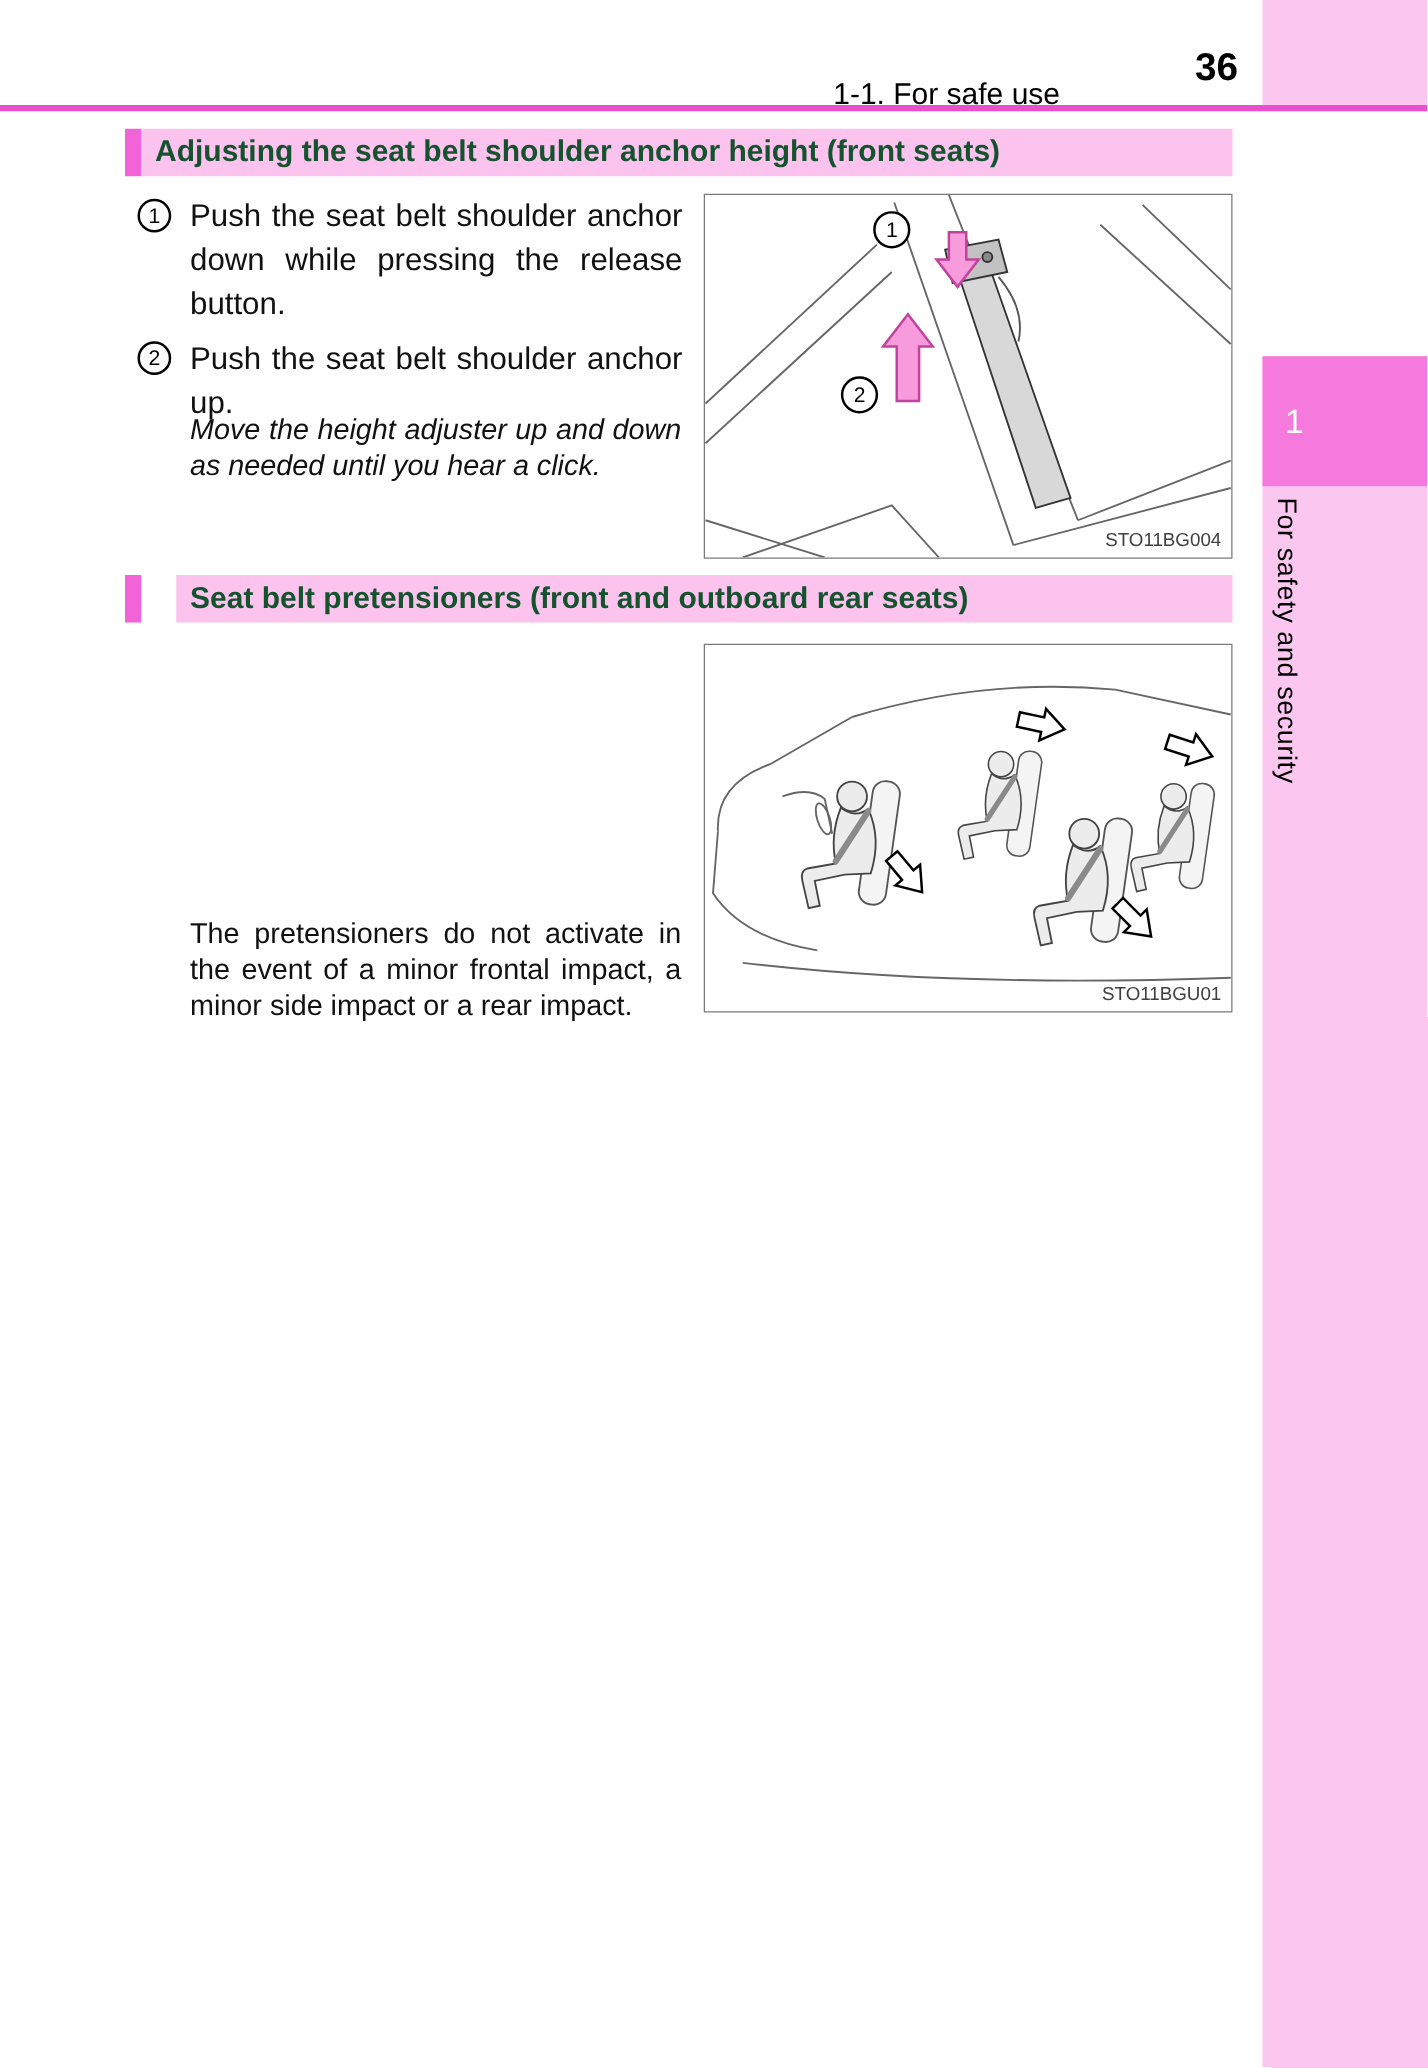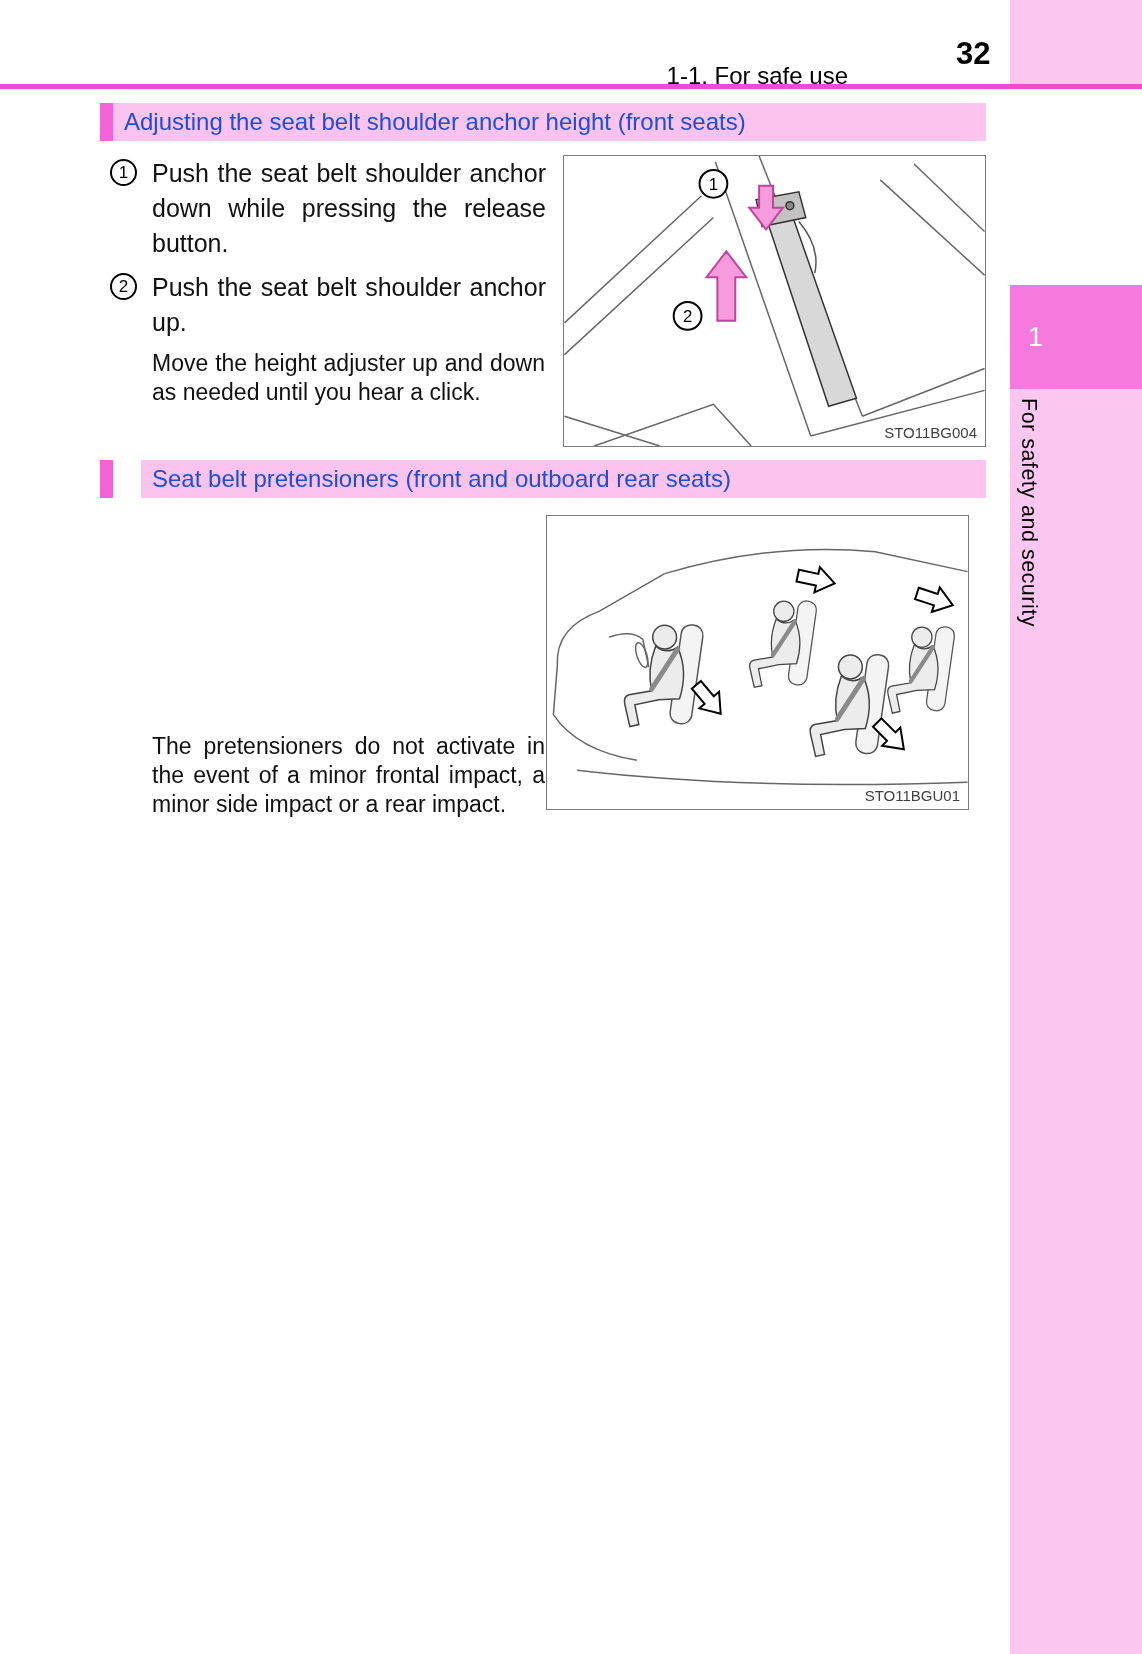--- a/index.html
+++ b/index.html
@@ -19,21 +19,21 @@
   .side-tab { top:285px; left:1010px; width:132px; height:104px; background:#f679dd;
               display:flex; align-items:center; padding-left:18px;
               color:#fff; font-size:27px; }
   .side-label { top:398px; left:1016px; writing-mode:vertical-rl; font-size:21.5px;
                 color:#000; letter-spacing:0.5px; }
 
   
   .heading-bar { left:100px; width:886px; height:38px; display:flex; }
   .heading-accent { width:13px; background:#f263d8; }
   .heading-text { flex:1; background:#fbc3ee; display:flex; align-items:center;
-                  padding-left:11px; font-size:24px; font-weight:400; color:#1d4ed8; }
+                  padding-left:11px; font-size:24px; font-weight:700; color:#14532d; }
 
   
   .step-circle { width:27px; height:27px; border:2px solid #000; border-radius:50%;
                  display:flex; align-items:center; justify-content:center;
                  font-size:17px; color:#000; background:#fff; }
   .step-text { left:152px; width:394px; font-size:25px; line-height:35px;
                text-align:justify; hyphens:auto; }
   .para { left:120px; width:425px; font-size:25px; line-height:35px;
           text-align:justify; hyphens:auto; }
   .note { left:152px; width:393px; font-size:23px; line-height:29px;
@@ -44,21 +44,21 @@
   .figure svg { display:block; }
   .caption { position:absolute; right:8px; bottom:5px; font-size:15px; color:#404040; }
 </style>
 </head>
 <body>
 
 <div class="page">
 
   <div class="top-strip abs"></div>
   <div class="header-section abs">1-1. For safe use</div>
-  <div class="header-pagenum abs">32</div>
+  <div class="header-pagenum abs">36</div>
   <div class="rule abs"></div>
 
   <div class="side-strip abs"></div>
   <div class="side-tab abs">
     <span>1</span>
   </div>
   <div class="side-label abs">For safety and security</div>
 
   <div class="heading-bar abs" style="top:103px;">
     <div class="heading-accent"></div>
@@ -68,21 +68,21 @@
   <div class="step-circle abs" style="left:110px; top:159px;">
     <span>1</span>
   </div>
   <div class="step-text abs" style="top:156px;">Push the seat belt shoulder anchor down while pressing the release button.</div>
 
   <div class="step-circle abs" style="left:110px; top:273px;">
     <span>2</span>
   </div>
   <div class="step-text abs" style="top:270px;">Push the seat belt shoulder anchor up.</div>
 
-  <div class="note abs" style="top:349px;">Move the height adjuster up and down as needed until you hear a click.</div>
+  <div class="note abs" style="top:329px;font-style:italic;">Move the height adjuster up and down as needed until you hear a click.</div>
 
   <div class="figure abs" style="left:563px; top:155px; width:423px; height:292px;">
     <svg viewBox="0 0 423 292" width="421" height="290">
 
       <g stroke="#666" stroke-width="1.5" fill="none">
         <path d="M0 168 L138 40"></path>
         <path d="M0 200 L150 62"></path>
         <path d="M0 262 L96 292"></path>
         <path d="M30 292 L150 250 L188 292"></path>
         <path d="M152 6 L248 282"></path>
@@ -116,21 +116,21 @@
   </div>
 
   <div class="heading-bar abs" style="top:460px;gap:28px;">
     <div class="heading-accent"></div>
     <div class="heading-text">Seat belt pretensioners (front and outboard rear seats)</div>
   </div>
 
 
   <div class="note abs" style="top:732px;">The pretensioners do not activate in the event of a minor frontal impact, a minor side impact or a rear impact.</div>
 
-  <div class="figure abs" style="left:546px; top:515px; width:423px; height:295px;">
+  <div class="figure abs" style="left:563px; top:515px; width:423px; height:295px;">
     <svg viewBox="0 0 423 295" width="421" height="293">
       <defs>
         <g id="occ">
           <rect x="16" y="-16" width="22" height="100" rx="10" fill="#f4f4f4" stroke="#555" stroke-width="1.5" transform="rotate(8)"></rect>
           <circle cx="0" cy="0" r="12" fill="#ececec" stroke="#444" stroke-width="1.5"></circle>
           <path d="M -9 9 Q -18 32 -13 54 L -36 58 Q -42 60 -40 68 L -35 90 L -26 88 L -30 68 L -6 63 L 15 62 Q 24 34 13 10 Q 2 18 -9 9 Z" fill="#ececec" stroke="#444" stroke-width="1.5"></path>
           <path d="M 13 12 L -13 52" stroke="#8a8a8a" stroke-width="5" stroke-linecap="round" fill="none"></path>
         </g>
         <g id="arr">
           <polygon points="0,-6 20,-6 20,-13 38,0 20,13 20,6 0,6" fill="#ffffff" stroke="#000" stroke-width="2"></polygon>

